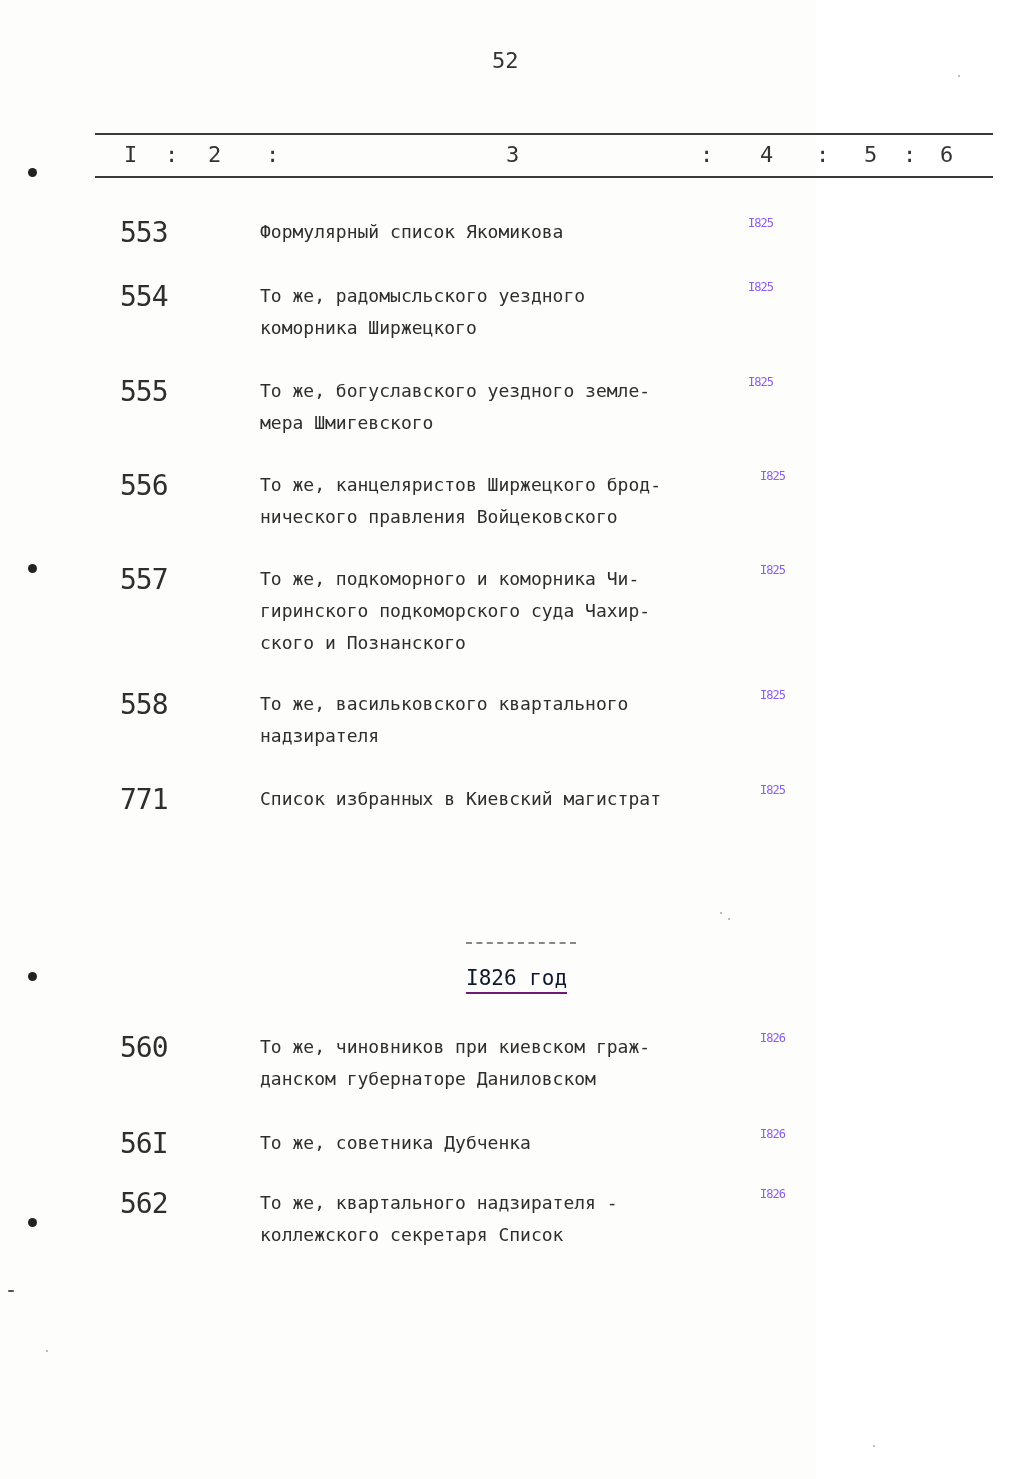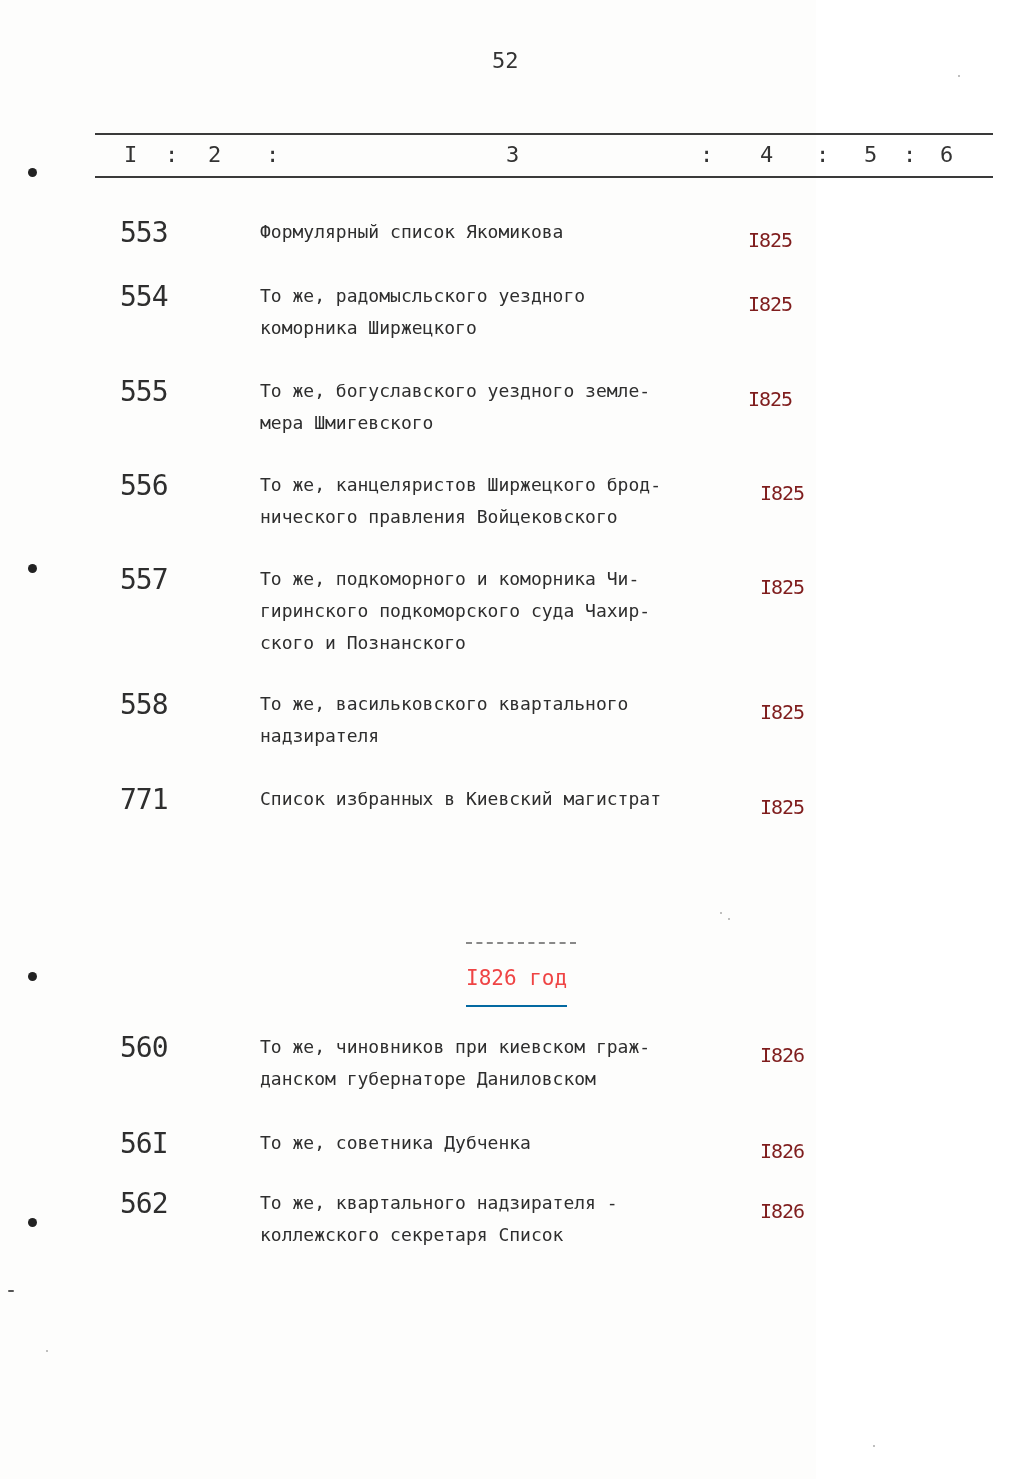--- a/index.html
+++ b/index.html
@@ -62,33 +62,33 @@
       left: 260px;
       top: 0;
       width: 480px;
       font-size: 18px;
       line-height: 32px;
       color: #2e2e2e;
       white-space: pre-line;
     }
     .row .year {
       position: absolute;
-      top: 12px;
-      font-size: 20px;
+      top: 0;
+      font-size: 12px;
       letter-spacing: -1px;
-      color: #7f1d1d;
+      color: #8b5cf6;
     }
     .section-heading {
       position: absolute;
       left: 466px;
       top: 966px;
       font-size: 21px;
-      color: #ef4444;
-      padding-bottom: 15px;
-      border-bottom: 2px solid #0369a1;
+      color: #0f172a;
+      padding-bottom: 2px;
+      border-bottom: 2px solid #701a75;
     }
     .dash-mark {
       position: absolute;
       left: 466px;
       top: 942px;
       width: 110px;
       height: 0;
       border-top: 2px dashed #888;
     }
     .bullet {

